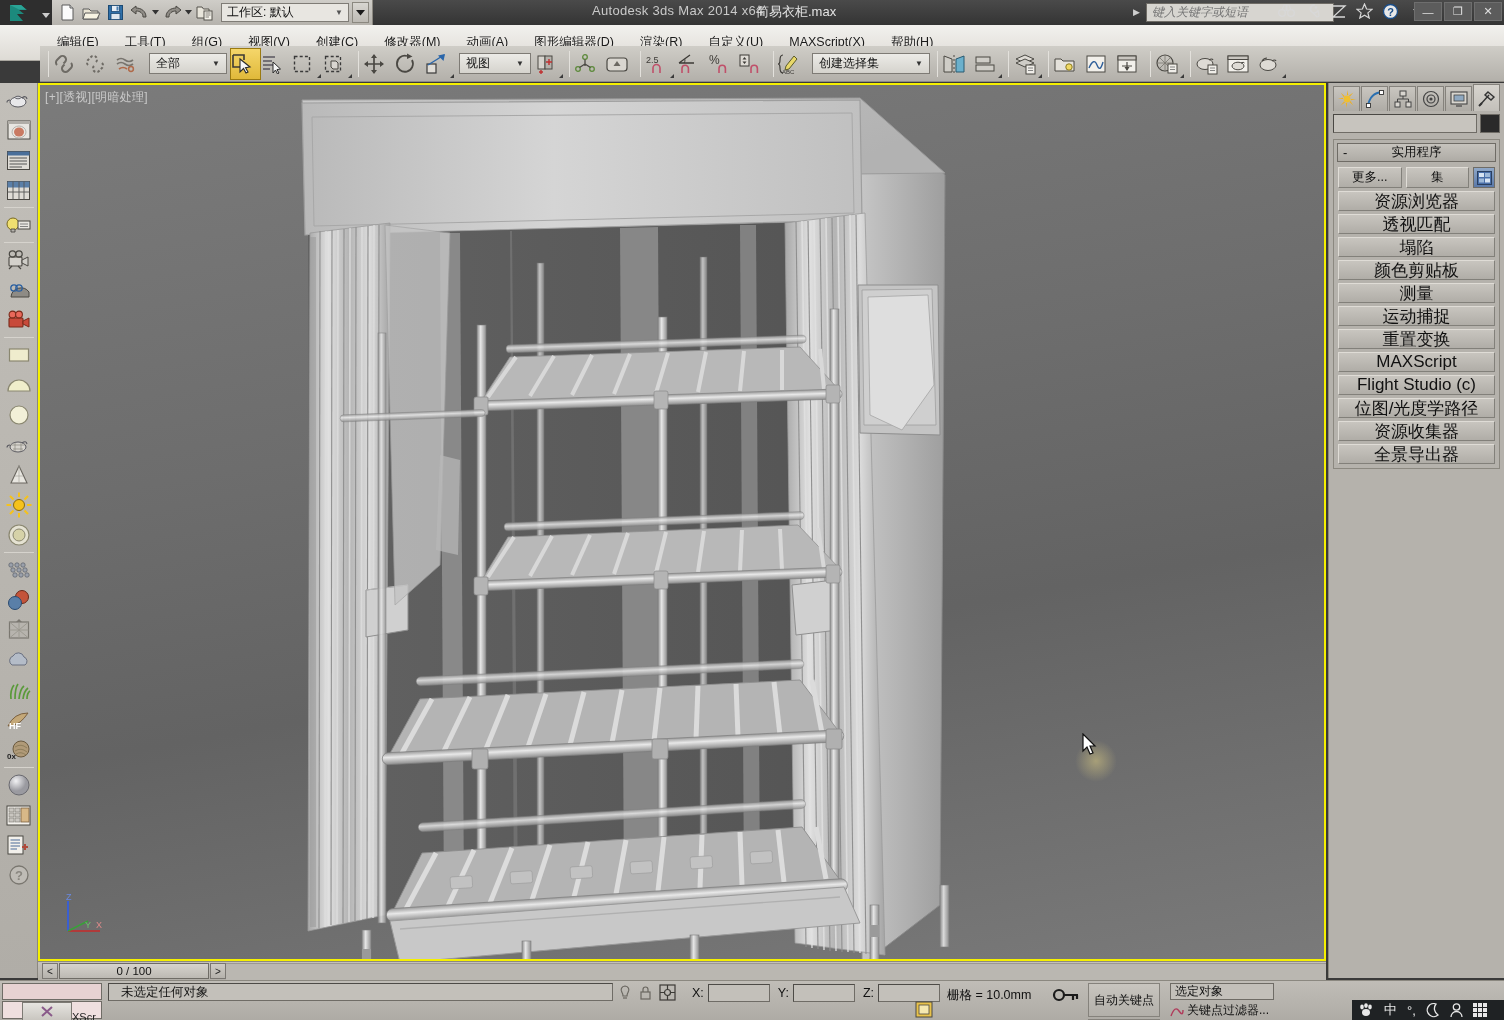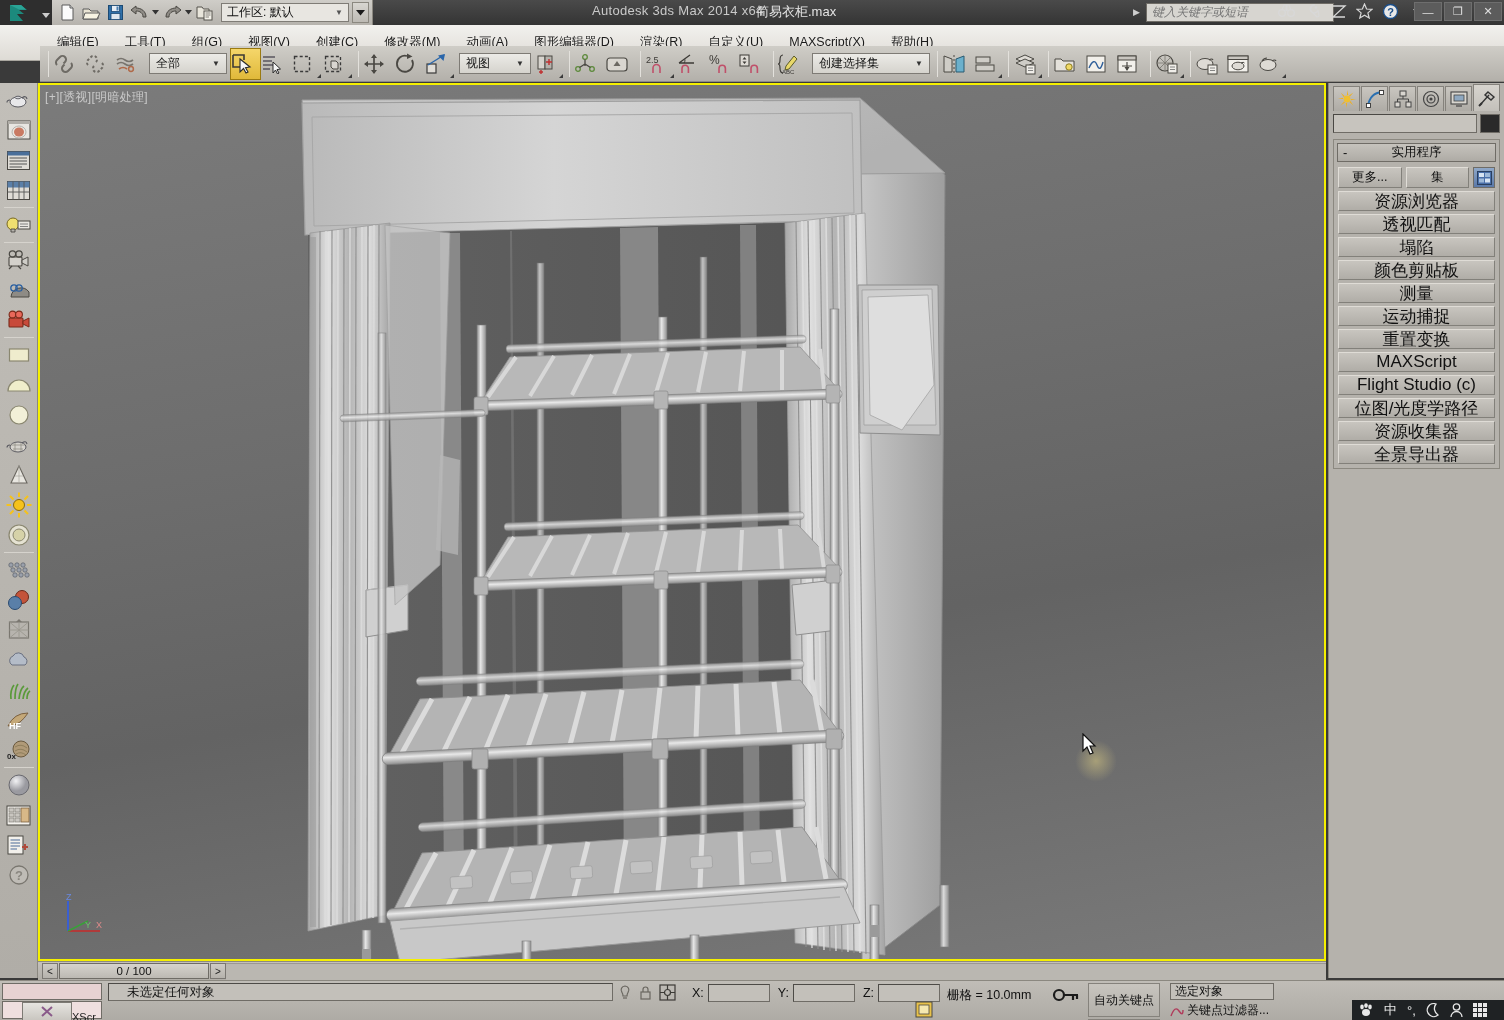--- a/index.html
+++ b/index.html
@@ -203,21 +203,21 @@
   }
   .taskwin {
     position: absolute; left: 22px; top: 21px; width: 50px; height: 19px;
     background: linear-gradient(#e6e4e0,#c9c6c0); border: 1px solid #7d7a74;
     display:flex; align-items:center; justify-content:center; color:#333; font-size: 11px;
   }
   .xsc { position: absolute; left: 72px; top: 30px; font-size: 11px; color: #222; }
   .statusfield {
     position: absolute; background: #c3c0ba; border: 1px solid #6f6c66;
     border-top-color: #4d4b47; border-left-color: #4d4b47;
-    font-size: 12.5px; color: #111; display: flex; align-items: center; padding-left: 18px;
+    font-size: 12.5px; color: #111; display: flex; align-items: center; padding-left: 12px;
   }
   .coordfield {
     height: 18px; width: 62px; background: #c3c0ba; border: 1px solid #6f6c66;
     border-top-color: #4d4b47; border-left-color: #4d4b47;
   }
   .coordlbl { font-size: 12.5px; color: #111; margin: 0 4px 0 8px; }
   .gridlbl { font-size: 12.5px; color: #111; white-space: nowrap; }
   .keybtn {
     height: 17px; padding: 16px 5px; font-size: 12px; color: #111;
     background: linear-gradient(#c8c5bf,#b2afa9); border: 1px solid #85827c;

